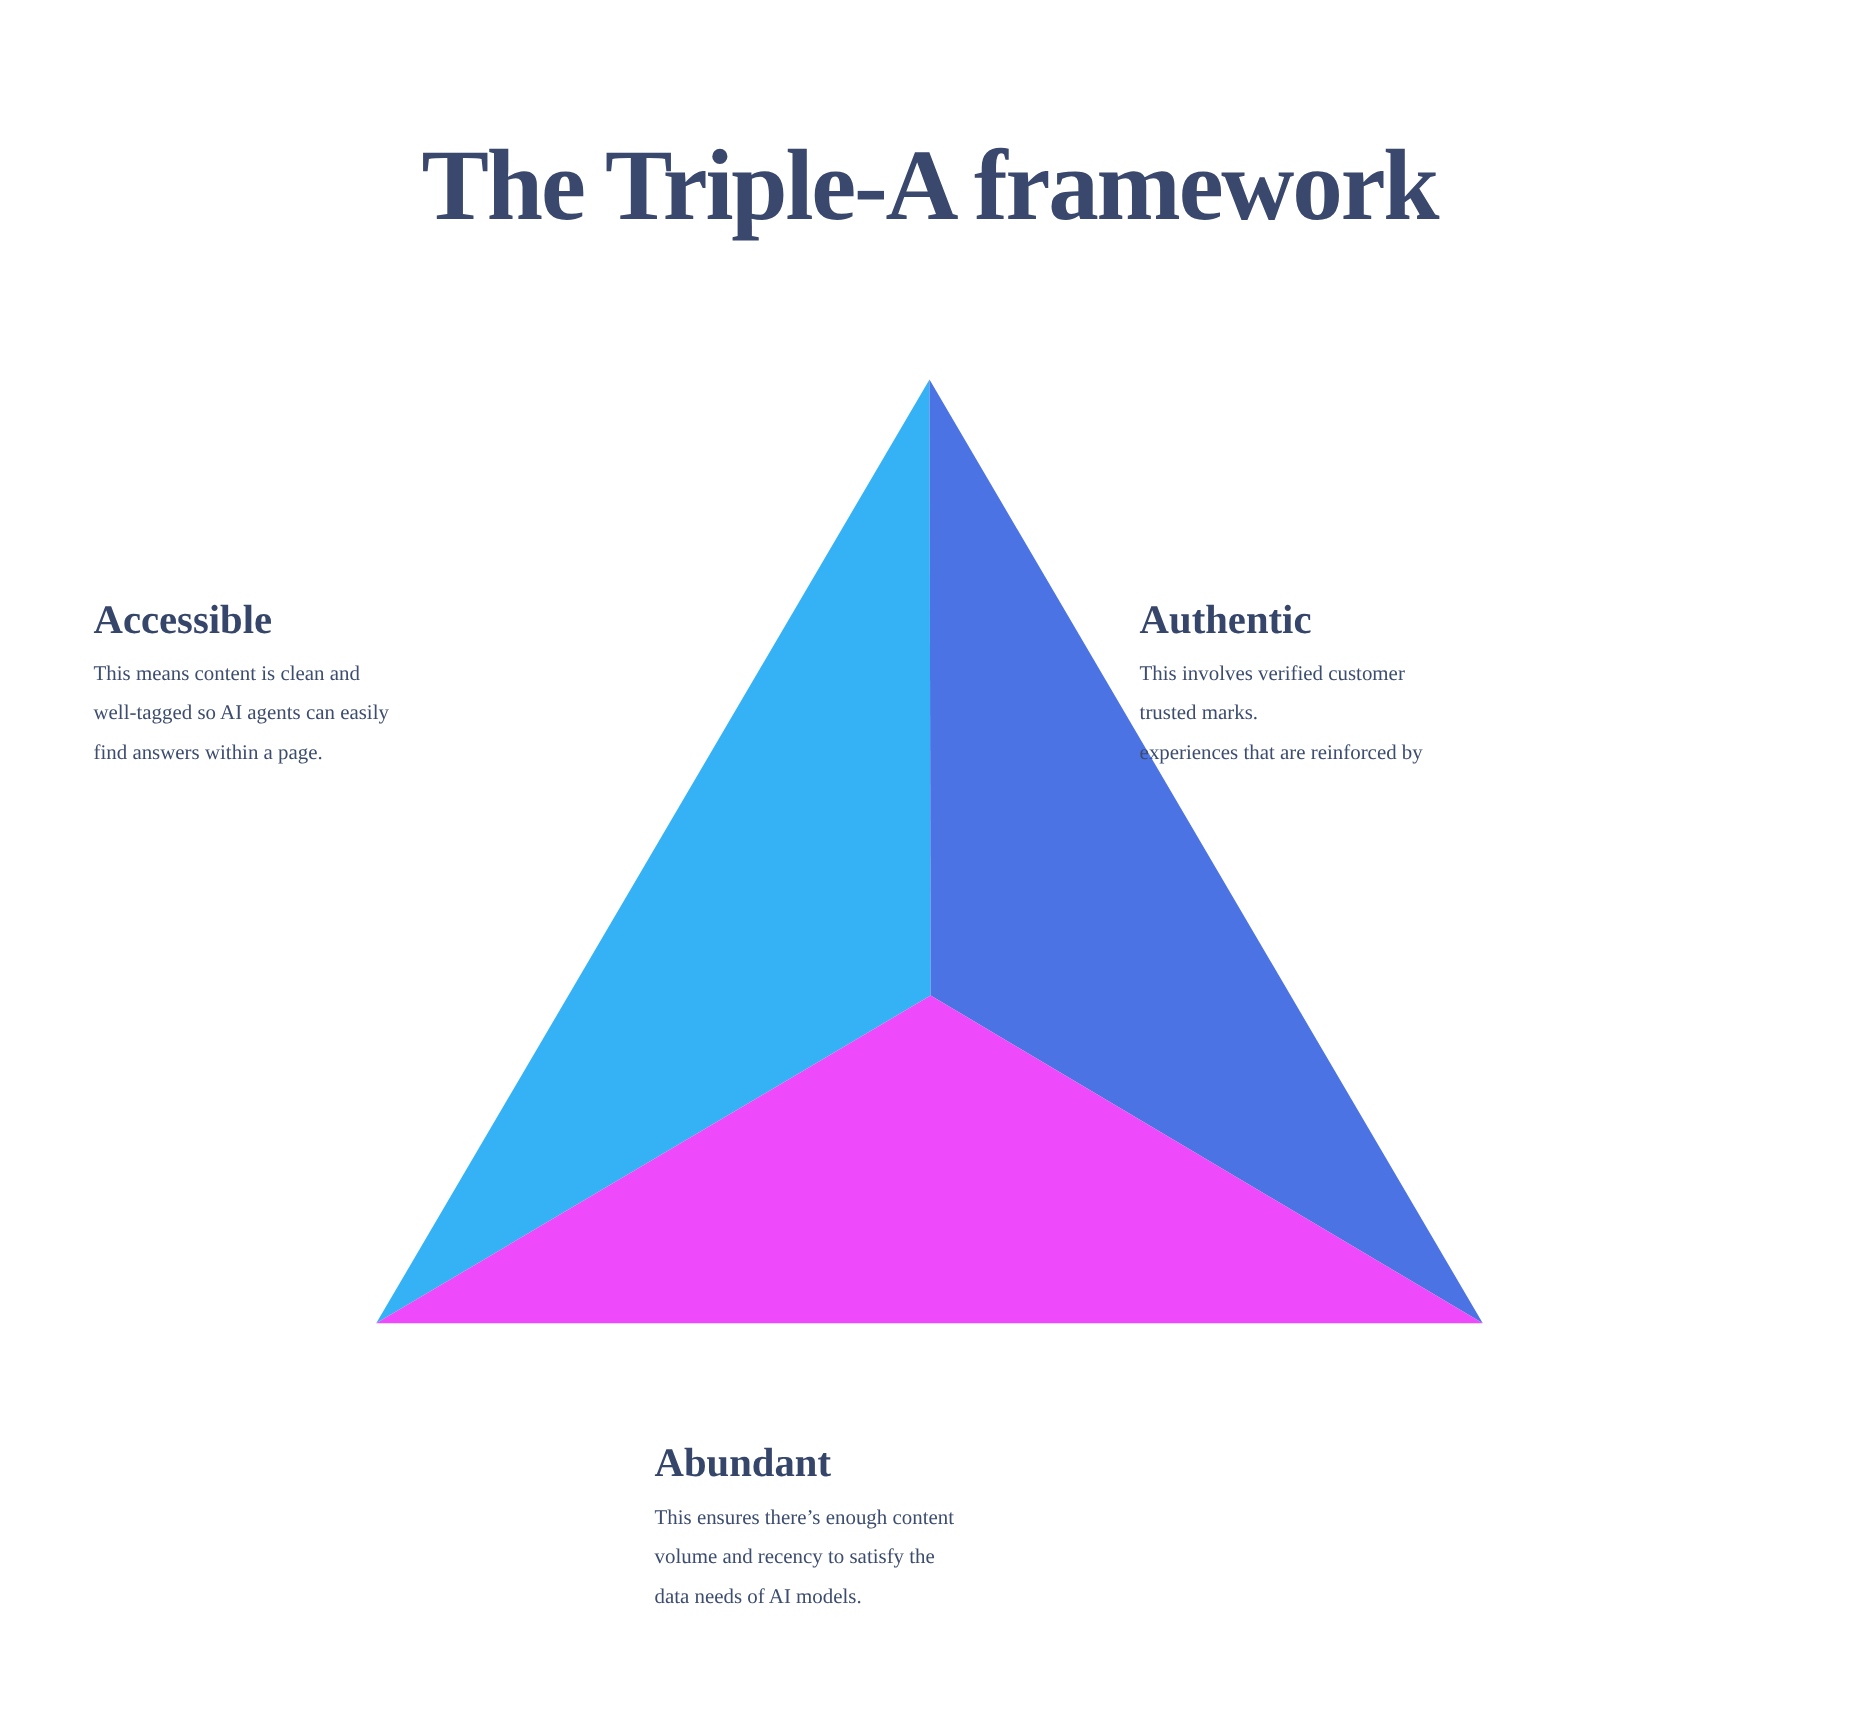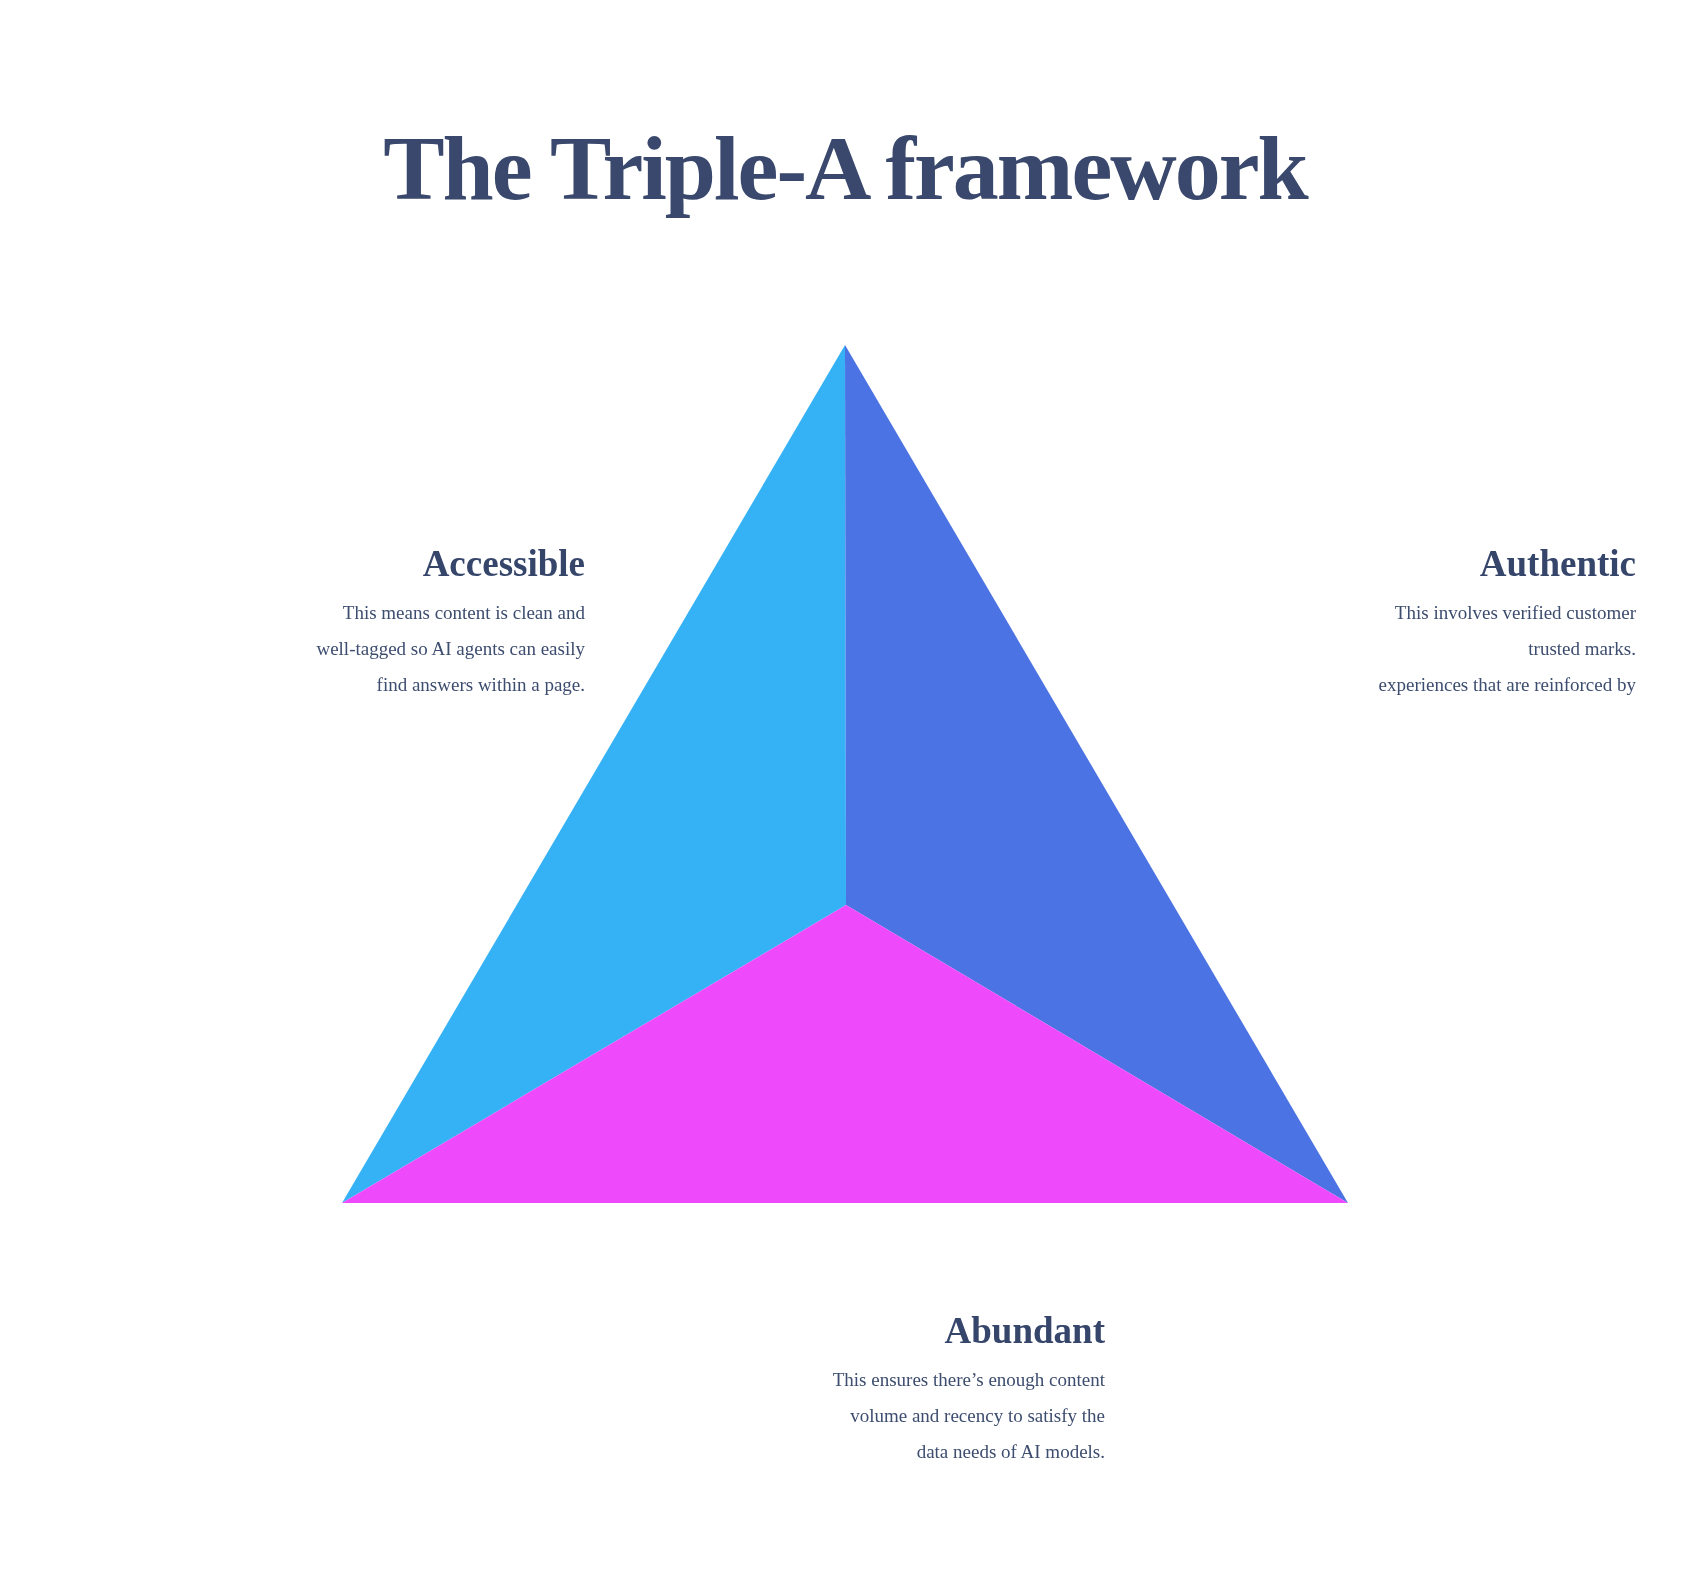--- a/index.html
+++ b/index.html
@@ -31,39 +31,39 @@
   .triangle-svg {
     position: absolute;
     top: 0;
     left: 0;
     width: 1690px;
     height: 1570px;
     display: block;
   }
   .label-block {
     position: absolute;
-    text-align: right;
+    text-align: left;
     color: #39486C;
   }
   .label-block .label-heading {
     margin: 0;
     font-size: 37px;
     line-height: 38px;
     font-weight: 700;
     color: #36466B;
   }
   .label-block .label-body {
     margin: 12px 0 0 0;
     font-size: 19px;
     line-height: 36px;
     font-weight: 400;
     color: #3D4D6F;
   }
   .label-block.pos-left   { top: 545px; left: 85px;   width: 500px; }
-  .label-block.pos-right  { top: 545px; left: 1136px; width: 500px; }
+  .label-block.pos-right  { top: 545px; left: 1036px; width: 500px; }
   .label-block.pos-bottom { top: 1312px; left: 595px; width: 510px; }
 </style>
 </head>
 <body>
 
 <div class="canvas">
 
   <h1 class="page-title">The Triple-A framework</h1>
 
   <svg class="triangle-svg" viewBox="0 0 1690 1570" aria-hidden="true">

